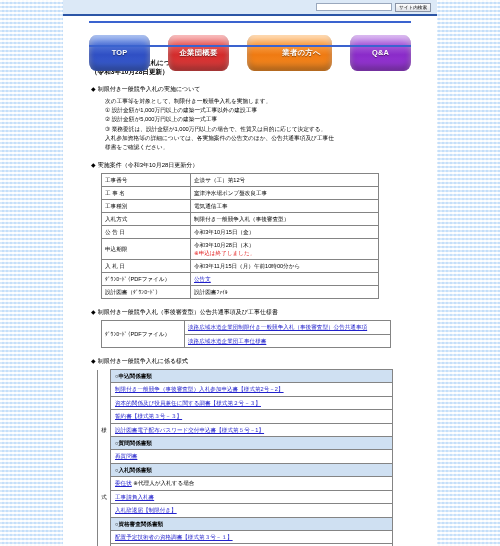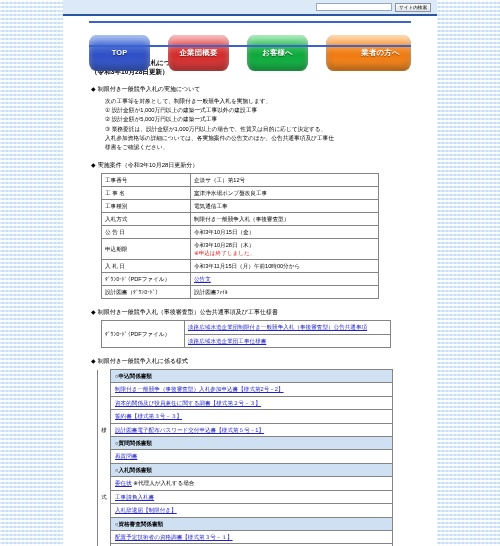--- a/index.html
+++ b/index.html
@@ -230,22 +230,22 @@
 
     <div class="topbar">
       <input class="search-input" type="text" placeholder="" style="">
       <button class="search-button">サイト内検索</button>
     </div>
 
     <div class="navwrap">
       <div class="navbar">
         <div class="navbtn top">TOP</div>
         <div class="navbtn gaiyo">企業団概要</div>
-        <div class="navbtn okyaku">お客様へ</div>
         <div class="navbtn gyosha">業者の方へ</div>
+        <div class="navbtn qa">Q&amp;A</div>
       </div>
     </div>
 
     <div class="content">
 
       <div class="page-title">
         <div>制限付き一般競争入札について</div>
         <div>（令和3年10月28日更新）</div>
       </div>
 

